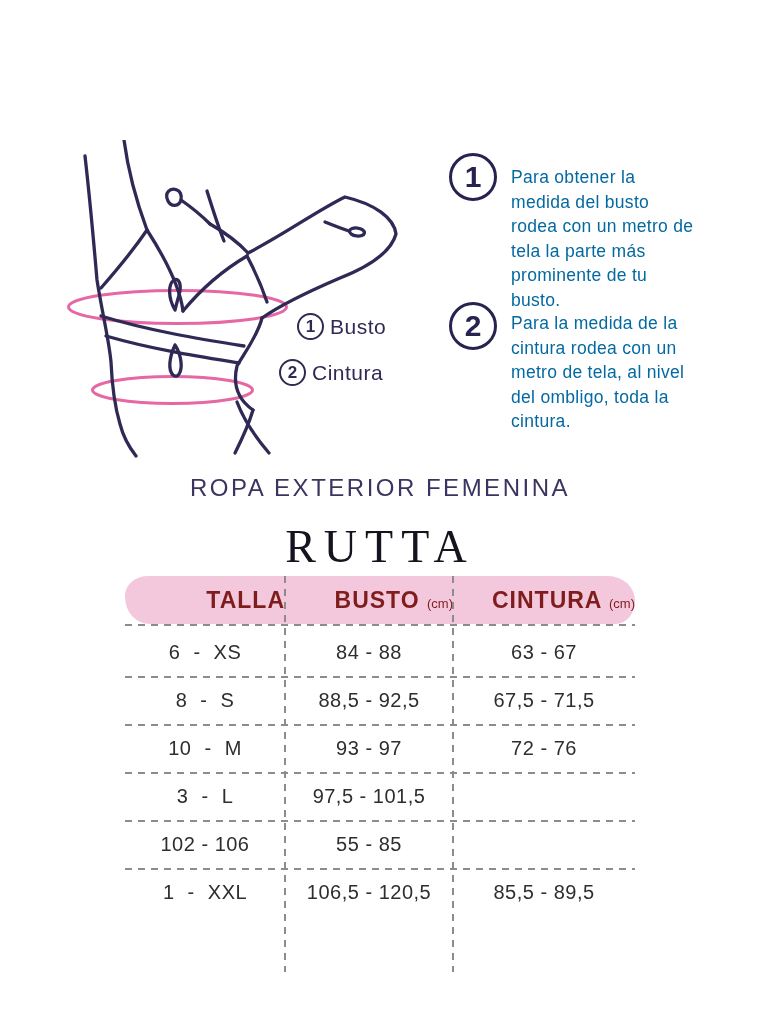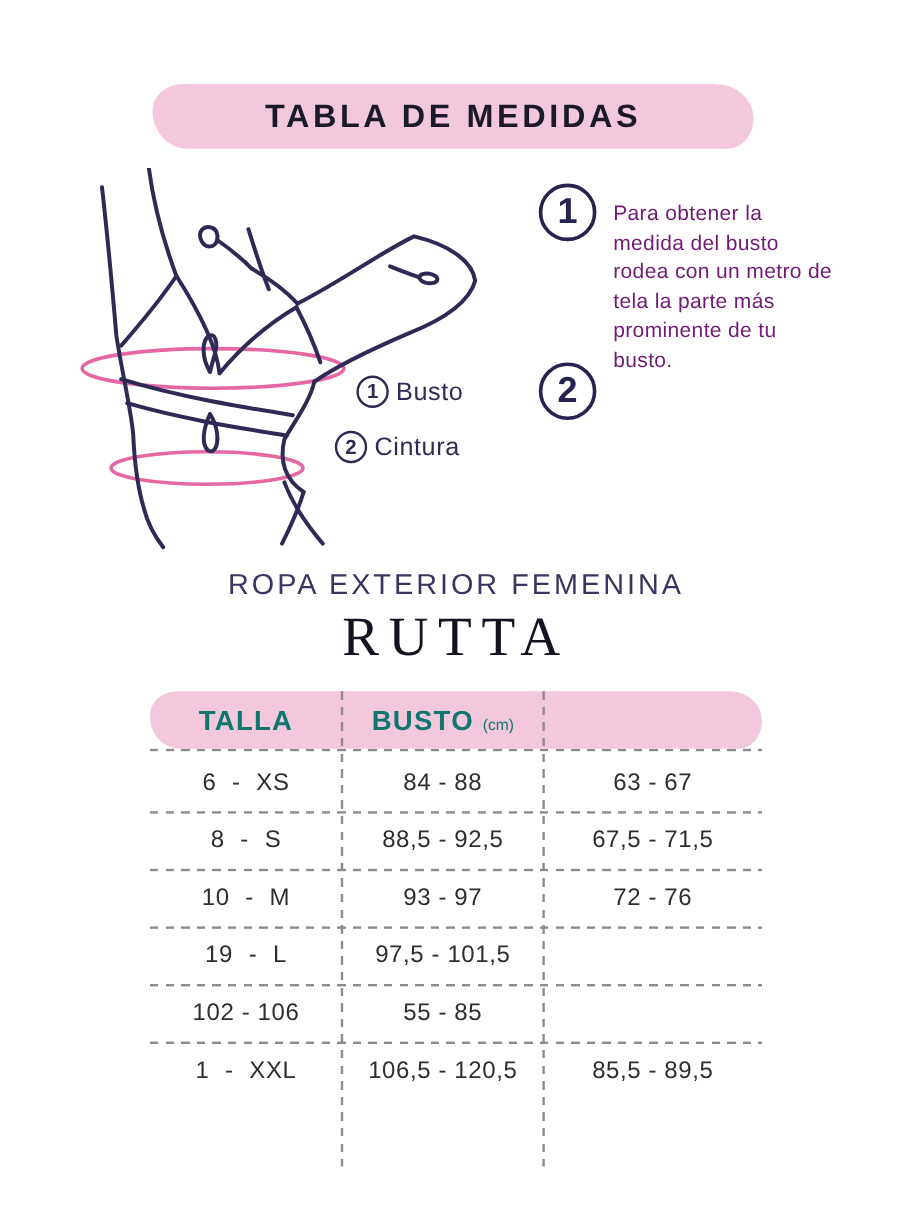--- a/index.html
+++ b/index.html
@@ -34,46 +34,46 @@
   .callout-label { font-size:21px; color:#2e2a55; letter-spacing:0.5px; }
   .step-badge {
     position:absolute; width:48px; height:48px; border:3px solid #262350;
     border-radius:50%; display:flex; align-items:center; justify-content:center;
     font-size:30px; font-weight:bold; color:#262350; background:#fff;
   }
   .badge-1 { left:449px; top:153px; }
   .badge-2 { left:449px; top:302px; }
   .step-text {
     position:absolute; width:186px; font-size:17.5px; line-height:24.5px;
-    color:#701a75; letter-spacing:0.3px;
+    color:#0369a1; letter-spacing:0.3px;
   }
   .text-1 { left:511px; top:165px; }
   .text-2 { left:511px; top:311px; }
 
   
   .section-heading {
     position:absolute; left:0; top:474px; width:760px; text-align:center;
     font-size:24px; color:#3a3560; letter-spacing:2.5px;
   }
   .brand {
-    position:absolute; left:0; top:504px; width:760px; text-align:center;
+    position:absolute; left:0; top:520px; width:760px; text-align:center;
     font-family:"Liberation Serif", serif; font-size:46px; color:#14131f;
     letter-spacing:8px; font-weight:500;
   }
 
   
   .size-table { position:absolute; left:125px; top:576px; width:510px; }
   .thead {
     position:relative; height:48px; background:#f3c8dd;
     border-radius:26px 30px 22px 28px / 22px 28px 26px 30px;
     display:grid; grid-template-columns:160px 168px 182px;
     align-items:center; z-index:1;
   }
   .th {
-    text-align:center; font-size:23px; font-weight:bold; color:#0f766e;
+    text-align:right; font-size:23px; font-weight:bold; color:#7f1d1d;
     letter-spacing:1px; white-space:nowrap;
   }
   .th .unit { font-size:13px; font-weight:normal; letter-spacing:0;margin-top:33px; }
   .tbody { margin-top:4px; }
   .tr {
     display:grid; grid-template-columns:160px 168px 182px; height:48px;
     align-items:center;
   }
   .tr + .tr {
     background-image:repeating-linear-gradient(90deg,#8c8c8c 0 7px,transparent 7px 13px);
@@ -91,23 +91,20 @@
     background-image:repeating-linear-gradient(180deg,#8c8c8c 0 7px,transparent 7px 13px);
   }
   .vline-1 { left:284px; }
   .vline-2 { left:452px; }
 </style>
 </head>
 <body>
 
 <div class="page">
 
-  <div class="banner">
-    <div class="banner-title">TABLA DE MEDIDAS</div>
-  </div>
 
   <div class="figure-wrap">
     <svg width="400" height="320" viewBox="0 0 400 320">
 
       <g stroke="#e568a4" stroke-width="3" fill="none">
         <ellipse cx="137.5" cy="167" rx="109" ry="16.5"></ellipse>
         <ellipse cx="132.5" cy="250" rx="80" ry="13.5"></ellipse>
       </g>
 
       <g stroke="#2e2a55" stroke-width="3.3" fill="none" stroke-linecap="round">
@@ -155,47 +152,49 @@
     </div>
     <div class="callout callout-cintura">
       <div class="callout-badge">2</div>
       <div class="callout-label">Cintura</div>
     </div>
   </div>
 
   <div class="step-badge badge-1">1</div>
   <div class="step-text text-1">Para obtener la medida del busto rodea con un metro de tela la parte más prominente de tu busto.</div>
   <div class="step-badge badge-2">2</div>
+  <div class="step-text text-2">Para la medida de la cintura rodea con un metro de tela, al nivel del ombligo, toda la cintura.</div>
 
   <div class="section-heading">ROPA EXTERIOR FEMENINA</div>
   <div class="brand">RUTTA</div>
 
   <div class="size-table">
     <div class="thead">
       <div class="th"><span>TALLA</span></div>
       <div class="th"><span>BUSTO</span> <span class="unit">(cm)</span></div>
+      <div class="th"><span>CINTURA</span> <span class="unit">(cm)</span></div>
     </div>
     <div class="tbody">
       <div class="tr">
         <div class="td td-talla">6 - XS</div>
         <div class="td">84 - 88</div>
         <div class="td">63 - 67</div>
       </div>
       <div class="tr">
         <div class="td td-talla">8 - S</div>
         <div class="td">88,5 - 92,5</div>
         <div class="td">67,5 - 71,5</div>
       </div>
       <div class="tr">
         <div class="td td-talla">10 - M</div>
         <div class="td">93 - 97</div>
         <div class="td">72 - 76</div>
       </div>
       <div class="tr">
-        <div class="td td-talla">19 - L</div>
+        <div class="td td-talla">3 - L</div>
         <div class="td">97,5 - 101,5</div>
       </div>
       <div class="tr">
         <div class="td">102 - 106</div>
         <div class="td">55 - 85</div>
       </div>
       <div class="tr">
         <div class="td td-talla">1 - XXL</div>
         <div class="td">106,5 - 120,5</div>
         <div class="td">85,5 - 89,5</div>

